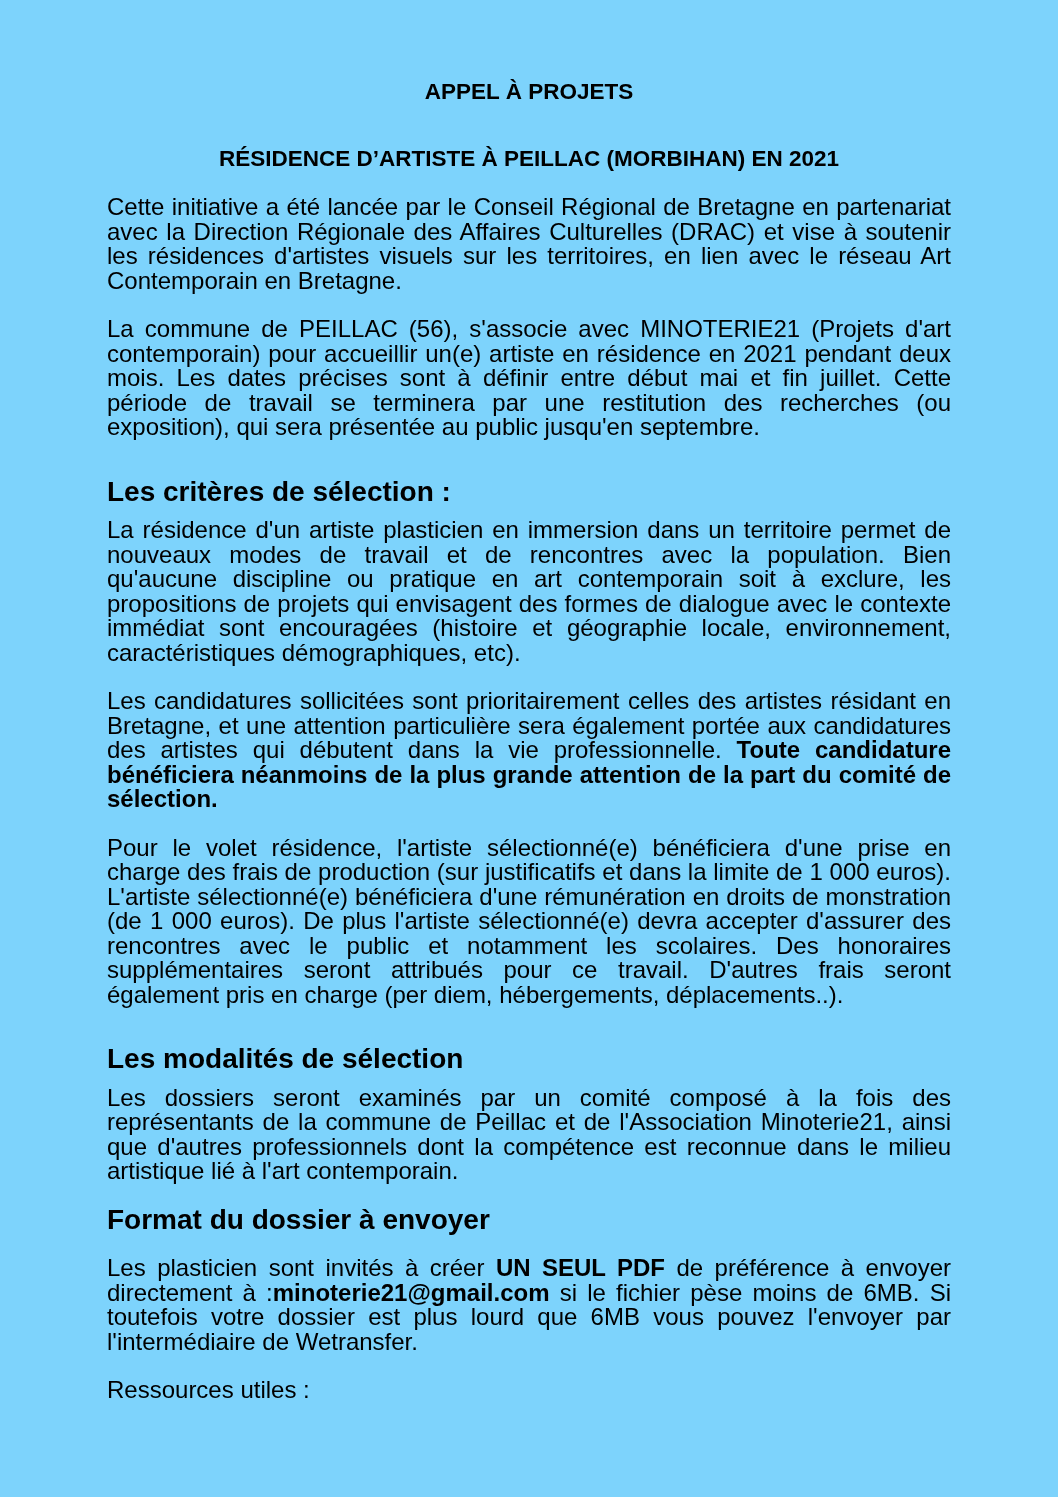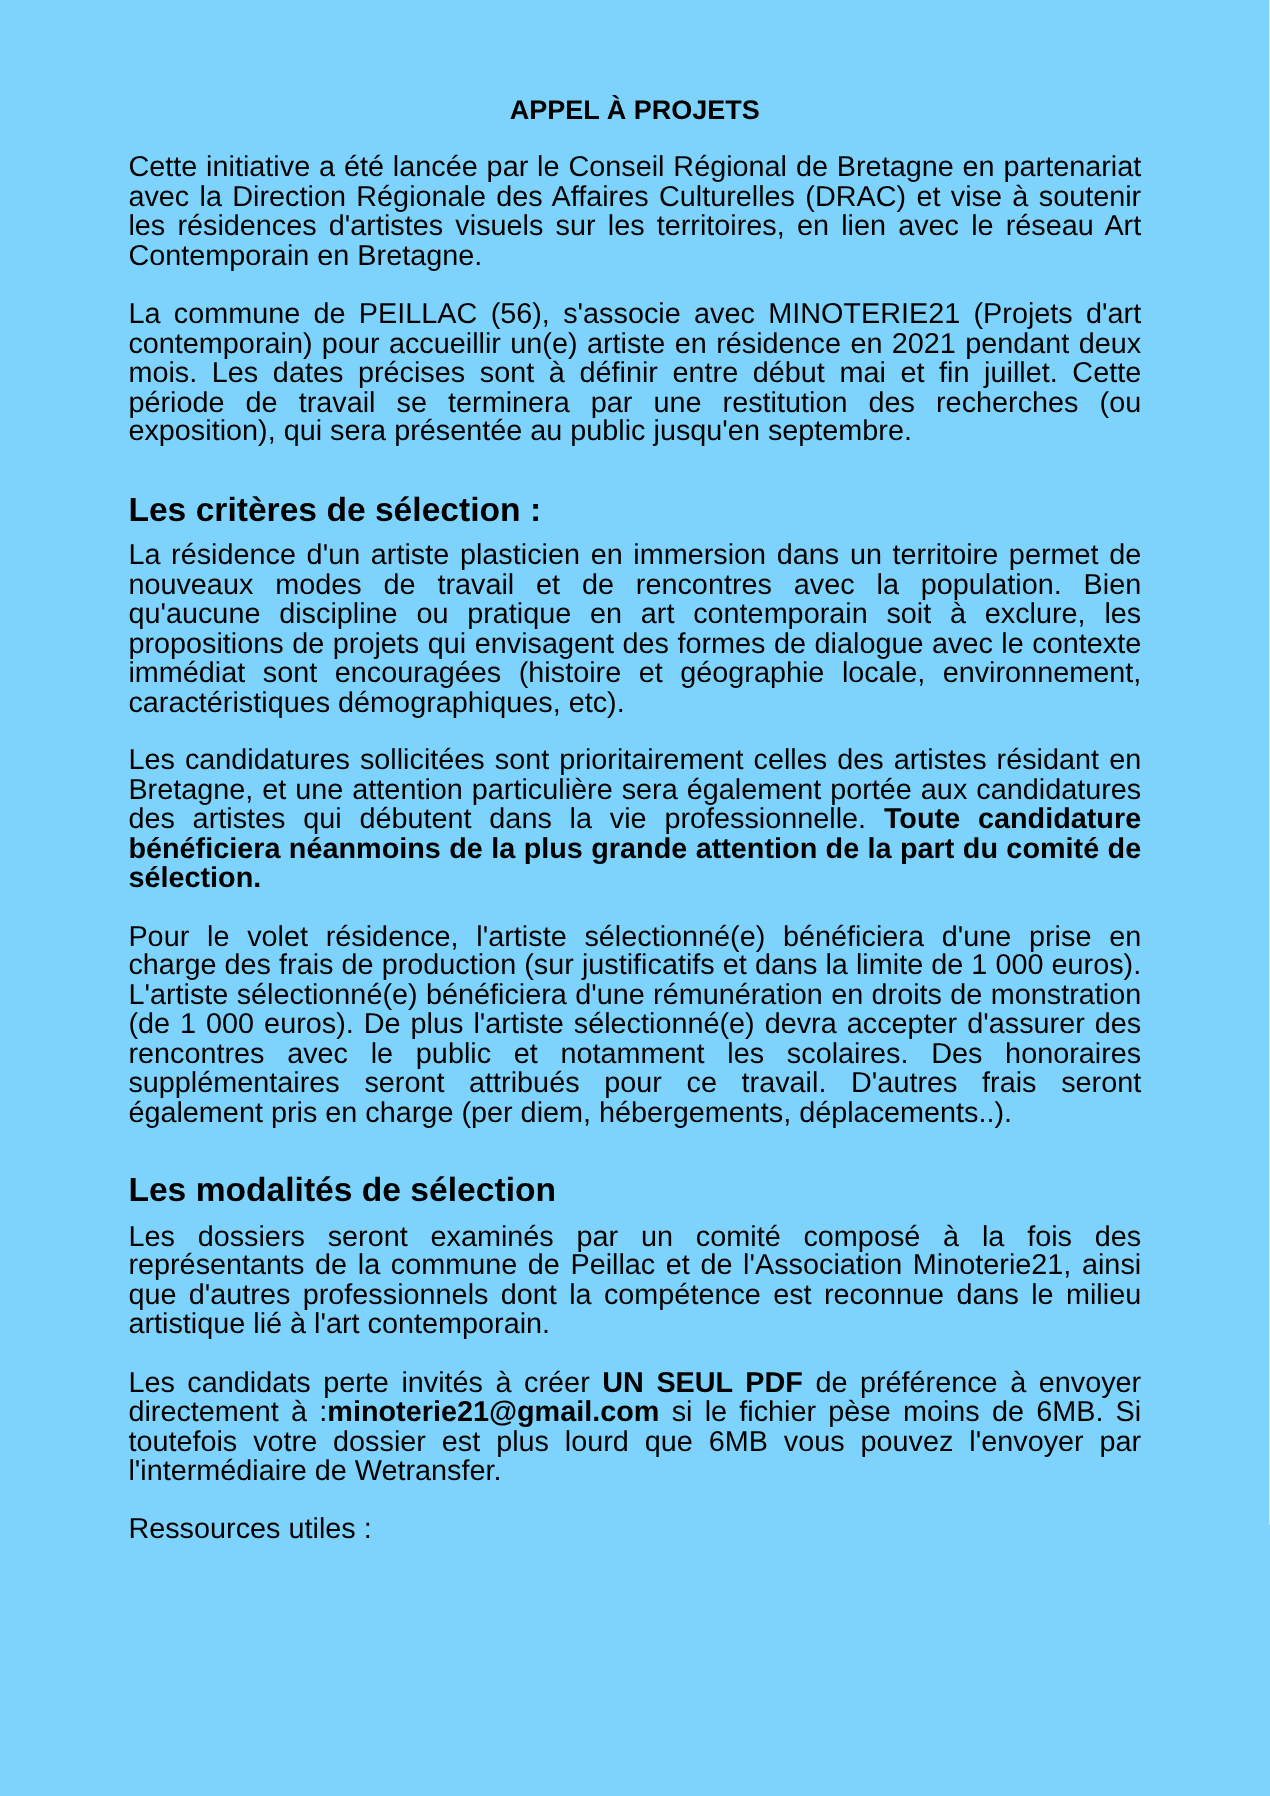--- a/index.html
+++ b/index.html
@@ -46,37 +46,39 @@
   .resources       { margin-top: 24px; }
   .resource-line   { white-space: pre-wrap; margin: 0; }
 </style>
 </head>
 <body>
 
 <div class="page">
 
   <h1 class="doc-title">APPEL À PROJETS</h1>
 
+  <h2 class="doc-subtitle">RÉSIDENCE D’ARTISTE À PEILLAC (MORBIHAN) EN 2021</h2>
 
   <p class="body-text mt-first">Cette initiative a été lancée par le Conseil Régional de Bretagne en partenariat avec la Direction Régionale des Affaires Culturelles (DRAC) et vise à soutenir les résidences d'artistes visuels sur les territoires, en lien avec le réseau Art Contemporain en Bretagne.</p>
 
   <p class="body-text mt-para">La commune de PEILLAC (56), s'associe avec MINOTERIE21 (Projets d'art contemporain) pour accueillir un(e) artiste en résidence en 2021 pendant deux mois. Les dates précises sont à définir entre début mai et fin juillet. Cette période de travail se terminera par une restitution des recherches (ou exposition), qui sera présentée au public jusqu'en septembre.</p>
 
   <h3 class="section-heading mt-heading">Les critères de sélection :</h3>
 
   <p class="body-text mt-after-head">La résidence d'un artiste plasticien en immersion dans un territoire permet de nouveaux modes de travail et de rencontres avec la population. Bien qu'aucune discipline ou pratique en art contemporain soit à exclure, les propositions de projets qui envisagent des formes de dialogue avec le contexte immédiat sont encouragées (histoire et géographie locale, environnement, caractéristiques démographiques, etc).</p>
 
   <p class="body-text mt-para"><span>Les candidatures sollicitées sont prioritairement celles des artistes résidant en Bretagne, et une attention particulière sera également portée aux candidatures des artistes qui débutent dans la vie professionnelle. </span><span class="bold">Toute candidature bénéficiera néanmoins de la plus grande attention de la part du comité de sélection.</span></p>
 
   <p class="body-text mt-para">Pour le volet résidence, l'artiste sélectionné(e) bénéficiera d'une prise en charge des frais de production (sur justificatifs et dans la limite de 1 000 euros). L'artiste sélectionné(e)  bénéficiera d'une rémunération en droits de monstration (de 1 000 euros). De plus l'artiste sélectionné(e) devra accepter d'assurer des rencontres avec le public et notamment les scolaires. Des honoraires supplémentaires seront attribués pour ce travail. D'autres frais seront également pris en charge (per diem, hébergements, déplacements..).</p>
 
   <h3 class="section-heading mt-heading">Les modalités de sélection</h3>
 
   <p class="body-text mt-after-head">Les dossiers seront examinés par un comité composé à la fois des représentants de la commune de Peillac et de l'Association Minoterie21, ainsi que d'autres professionnels dont la compétence est reconnue dans le milieu artistique lié à l'art contemporain.</p>
 
+  <h3 class="section-heading mt-head-small">Format du dossier à envoyer</h3>
 
-  <p class="body-text mt-para"><span>Les candidats perte invités à créer </span><span class="bold">UN SEUL PDF</span><span> de préférence à envoyer directement à :</span><span class="bold">minoterie21@gmail.com</span><span> si le fichier pèse moins de 6MB. Si toutefois votre dossier est plus lourd que 6MB vous pouvez l'envoyer par l'intermédiaire de Wetransfer.</span></p>
+  <p class="body-text mt-para"><span>Les plasticien sont invités à créer </span><span class="bold">UN SEUL PDF</span><span> de préférence à envoyer directement à :</span><span class="bold">minoterie21@gmail.com</span><span> si le fichier pèse moins de 6MB. Si toutefois votre dossier est plus lourd que 6MB vous pouvez l'envoyer par l'intermédiaire de Wetransfer.</span></p>
 
   <div class="resources">
     <p class="body-text resource-line">Ressources utiles :</p>
   </div>
 
 </div>
 
 </body></html>

